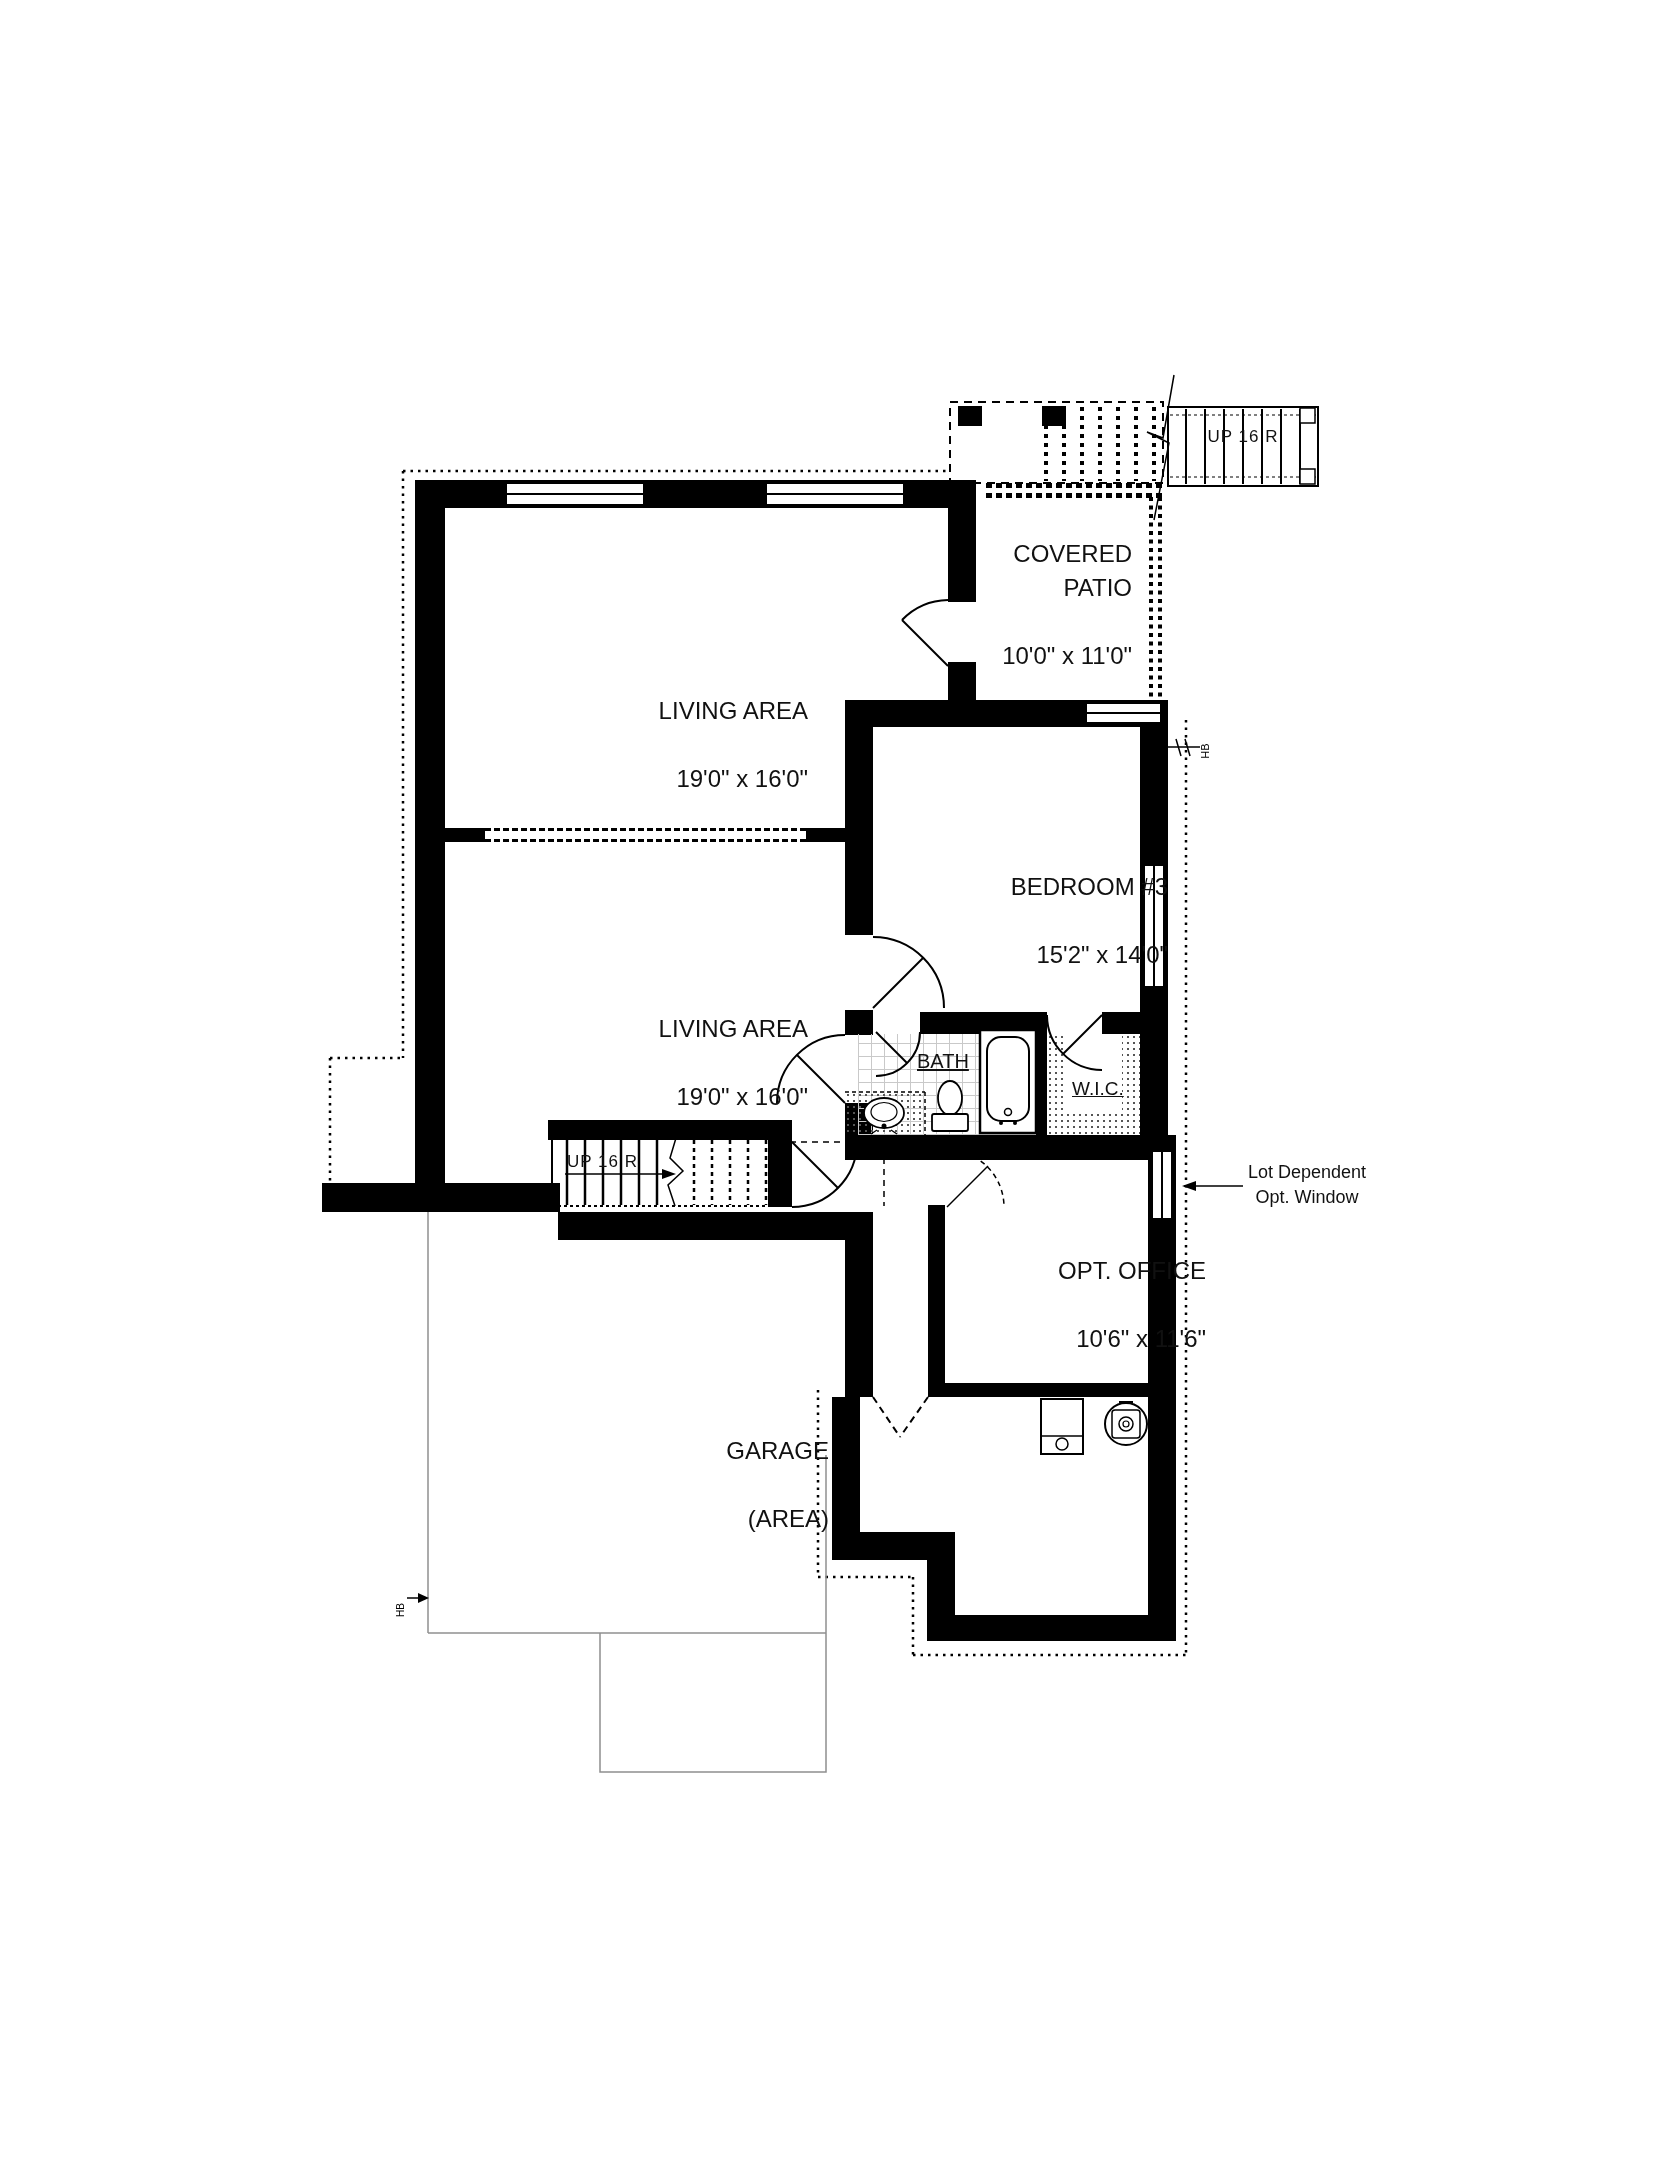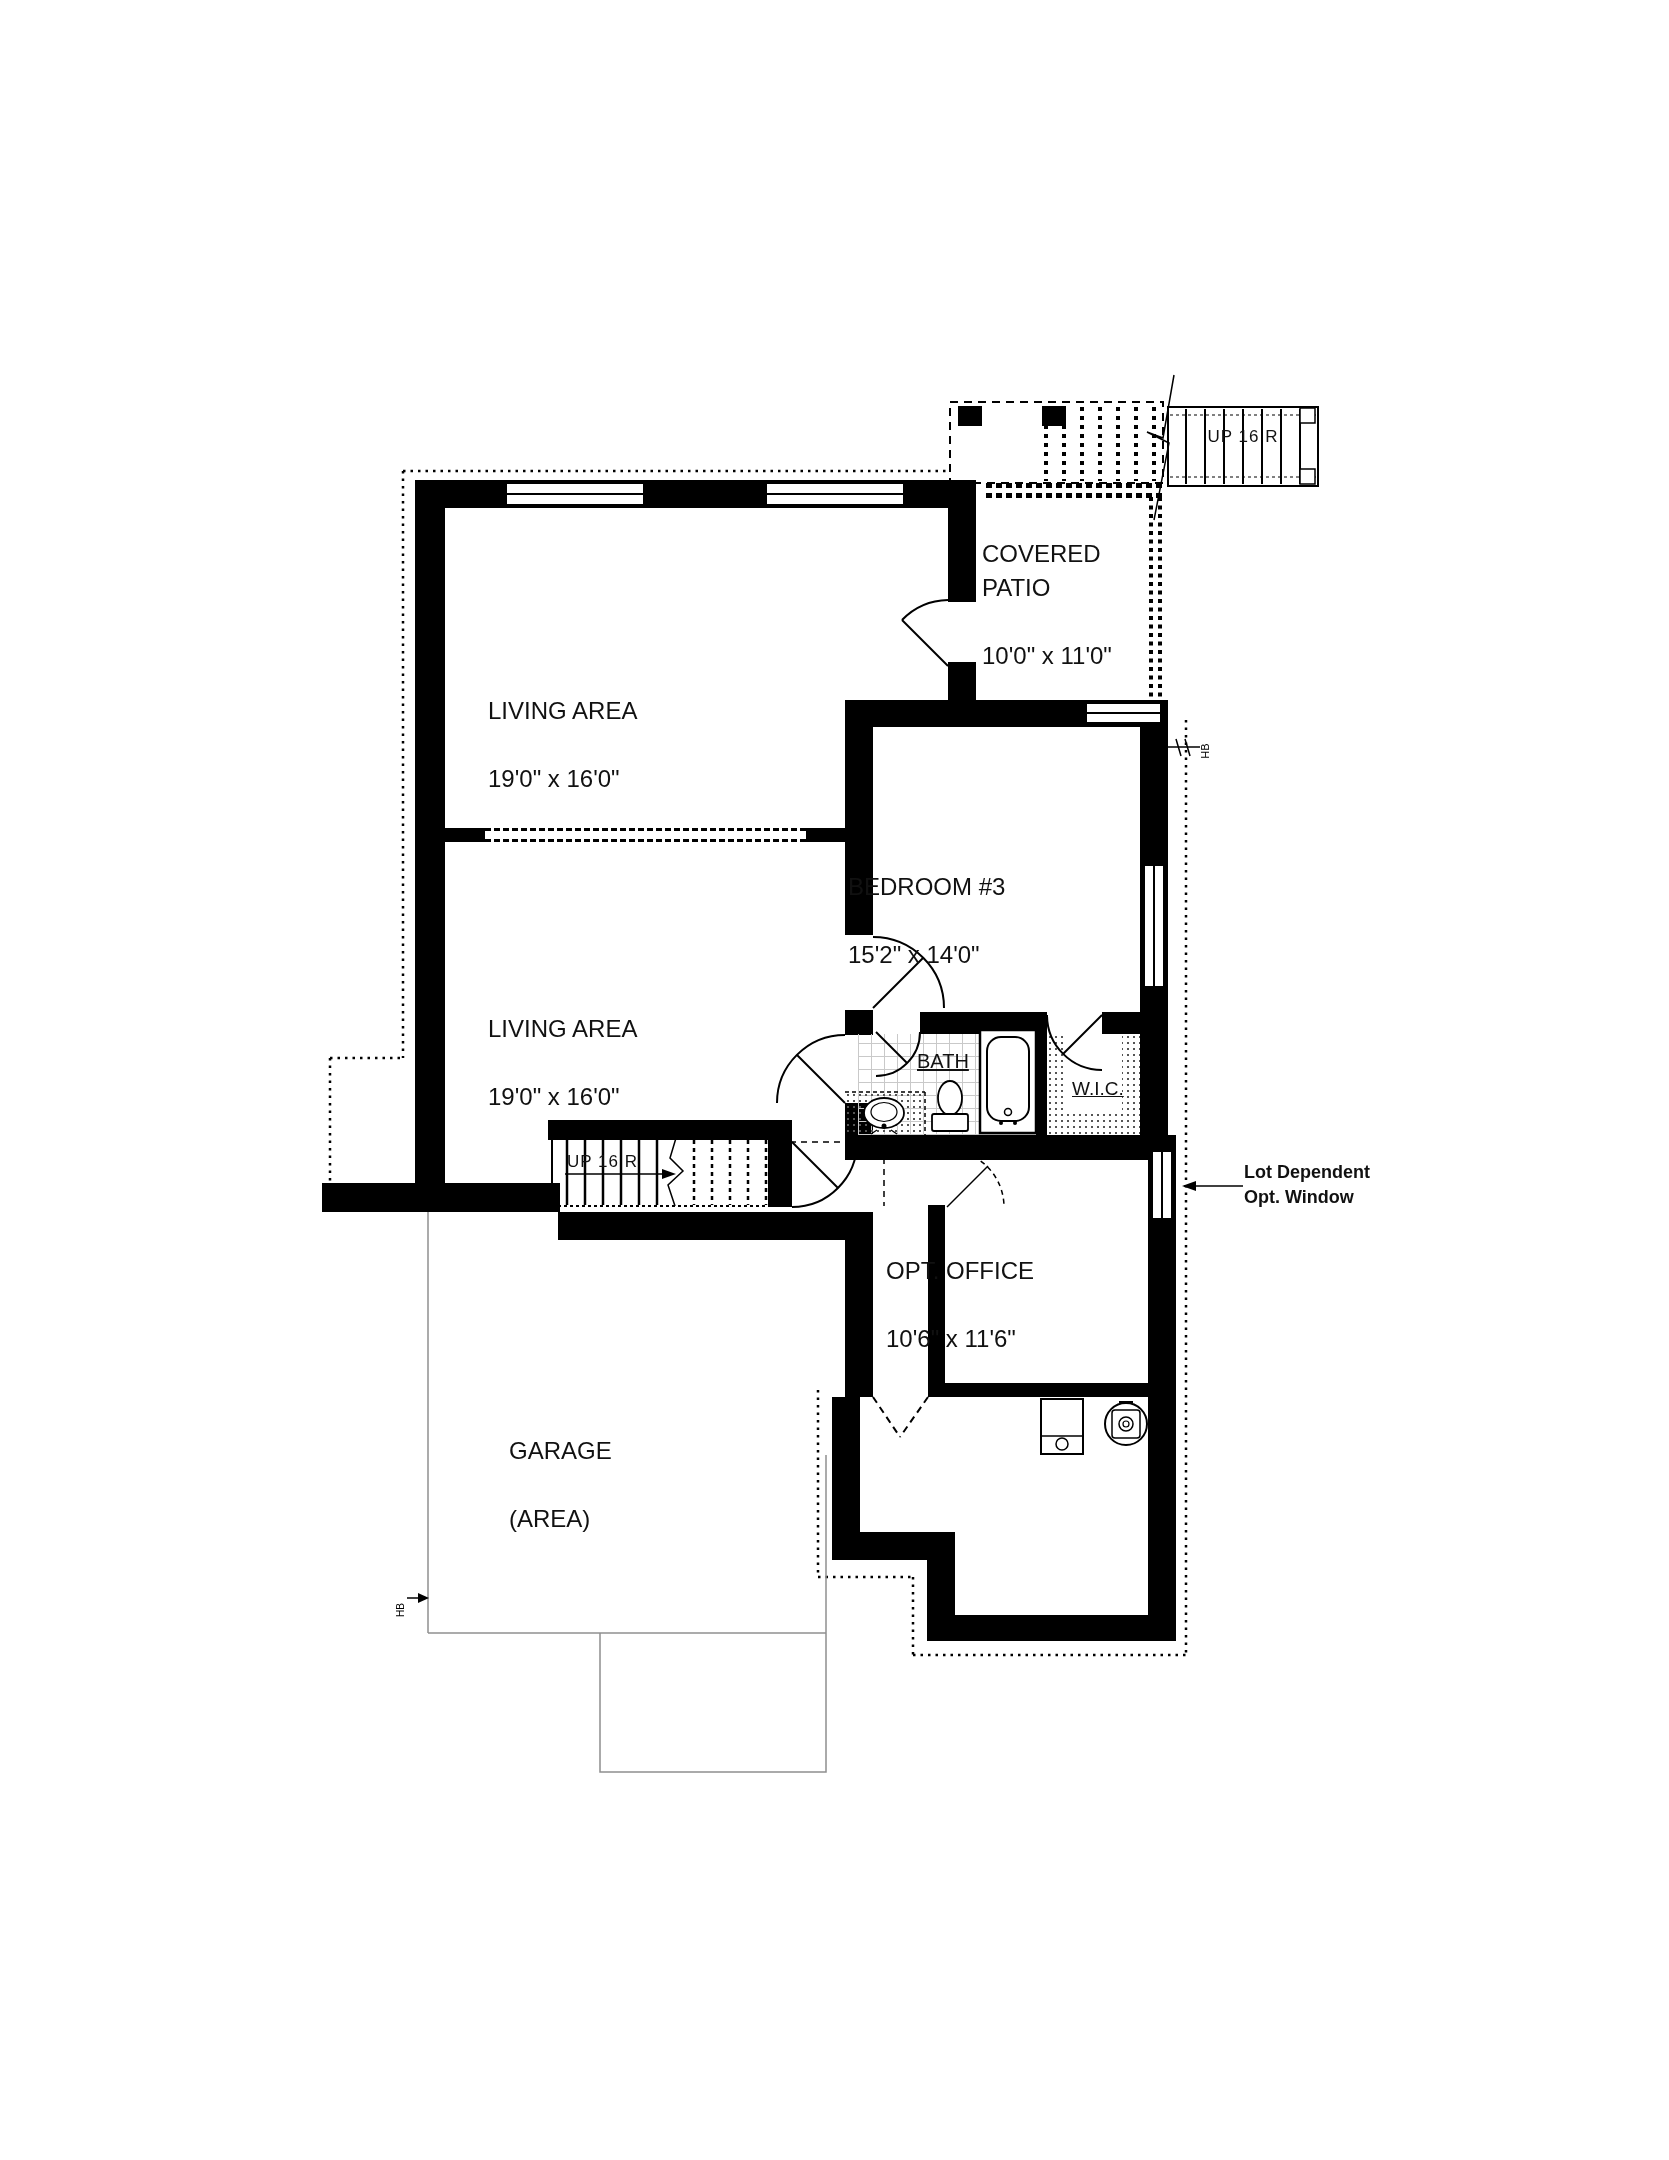--- a/index.html
+++ b/index.html
@@ -15,25 +15,25 @@
       repeating-linear-gradient(90deg,#000 0 6px,rgba(0,0,0,0) 6px 10px),
       repeating-linear-gradient(90deg,#000 0 6px,rgba(0,0,0,0) 6px 10px);
     background-size:100% 5px,100% 5px;background-position:0 0,0 10px;background-repeat:no-repeat,no-repeat;}
   .tile{position:absolute;
     background-image:
       repeating-linear-gradient(0deg,#c9c9c9 0 1px,rgba(0,0,0,0) 1px 13px),
       repeating-linear-gradient(90deg,#c9c9c9 0 1px,rgba(0,0,0,0) 1px 13px);}
   .stipple{position:absolute;background-image:radial-gradient(#555 1.1px,rgba(0,0,0,0) 1.2px);background-size:6px 6px;}
   .whitebox{position:absolute;background:#fff;}
   .dash-divider{position:absolute;border-top:3px dashed #000;border-bottom:3px dashed #000;box-sizing:border-box;height:14px;}
-  .room-label{position:absolute;text-align:left;transform:translateX(-50%);line-height:34px;white-space:pre-line;}
+  .room-label{position:absolute;text-align:right;transform:translateX(-50%);line-height:34px;white-space:pre-line;}
   .rl-name,.rl-dims{font-size:24px;}
   .small-label{position:absolute;font-size:20px;text-decoration:underline;}
   .stair-label{position:absolute;font-size:17px;letter-spacing:1px;}
-  .note{position:absolute;font-size:18px;line-height:25px;text-align:left;transform:translateX(-50%);font-weight:bold;}
+  .note{position:absolute;font-size:18px;line-height:25px;text-align:center;transform:translateX(-50%);}
   svg.overlay{position:absolute;left:0;top:0;pointer-events:none;}
 </style>
 </head>
 <body>
 
 <div class="canvas">
 
   <div class="wall" style="left:415px;top:480px;width:535px;height:28px"></div>
   <div class="wall" style="left:415px;top:508px;width:30px;height:675px"></div>
   <div class="wall" style="left:948px;top:480px;width:28px;height:122px"></div>

